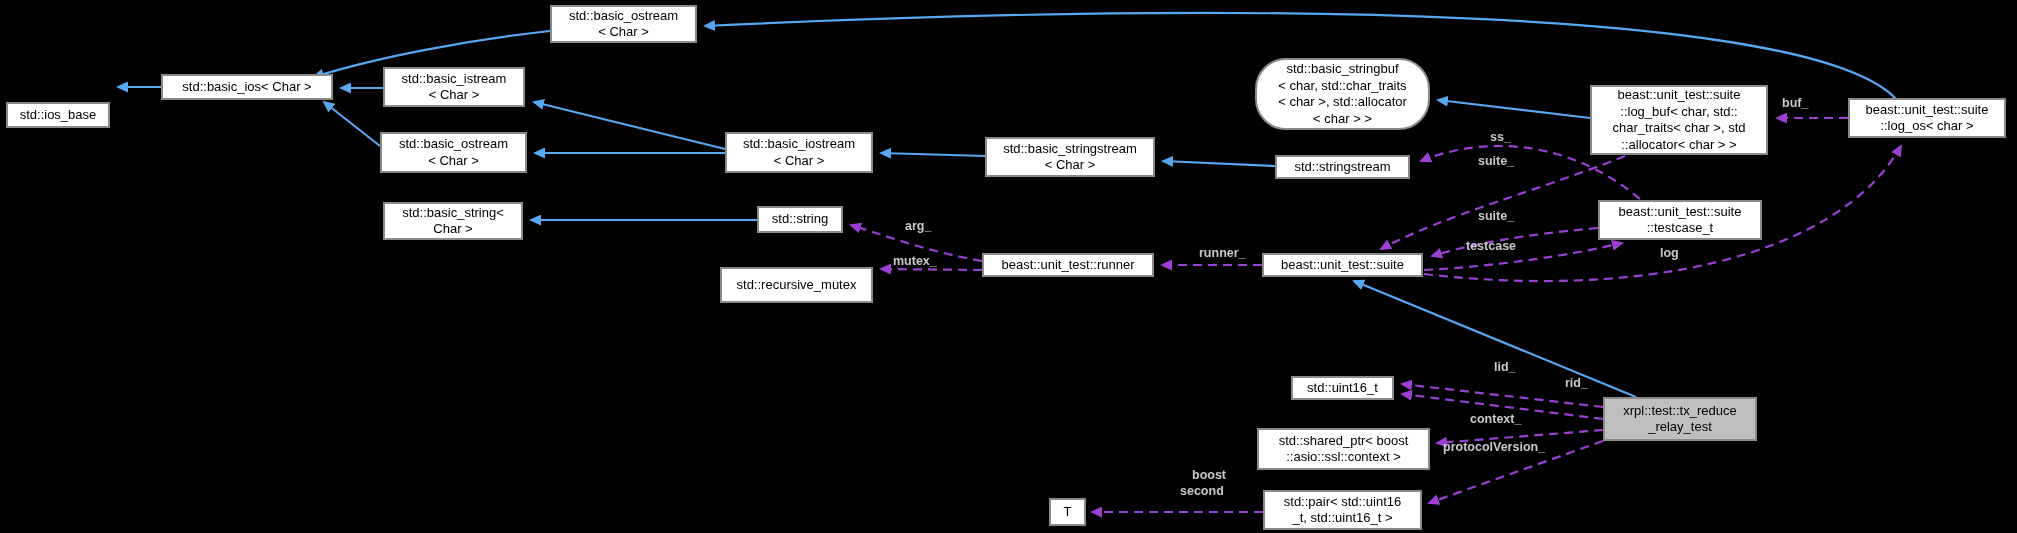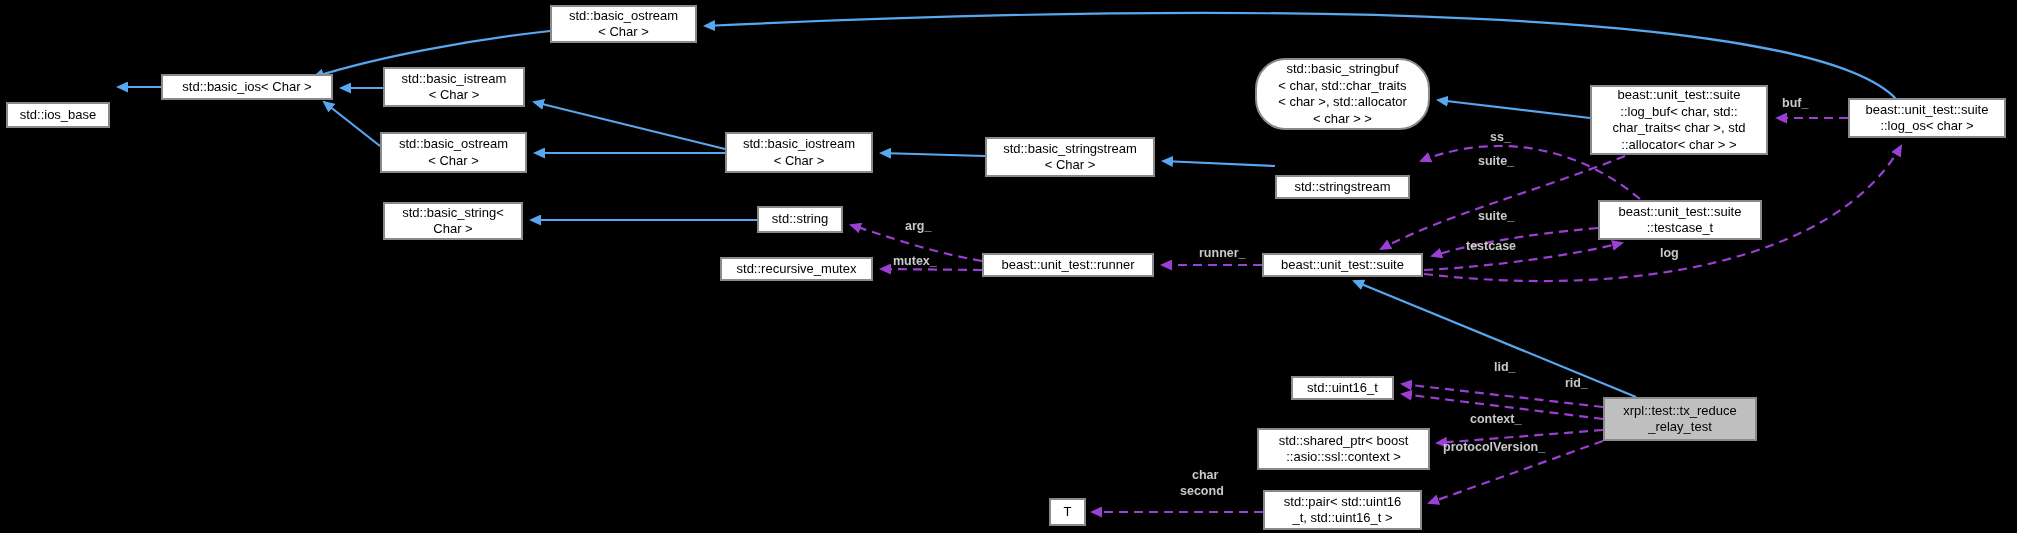--- a/index.html
+++ b/index.html
@@ -85,29 +85,29 @@
 &lt; Char &gt;</div>
   <div class="node" style="left:550px;top:5px;width:147px;height:38px;">std::basic_ostream
 &lt; Char &gt;</div>
   <div class="node" style="left:380px;top:132px;width:147px;height:41px;">std::basic_ostream
 &lt; Char &gt;</div>
   <div class="node" style="left:725px;top:132px;width:148px;height:41px;">std::basic_iostream
 &lt; Char &gt;</div>
   <div class="node" style="left:383px;top:202px;width:140px;height:38px;">std::basic_string&lt;
 Char &gt;</div>
   <div class="node" style="left:757px;top:206px;width:86px;height:27px;">std::string</div>
-  <div class="node" style="left:720px;top:257px;width:153px;height:24px;">std::recursive_mutex</div>
+  <div class="node" style="left:720px;top:267px;width:153px;height:36px;">std::recursive_mutex</div>
   <div class="node" style="left:982px;top:253px;width:172px;height:24px;">beast::unit_test::runner</div>
   <div class="node" style="left:985px;top:137px;width:170px;height:40px;">std::basic_stringstream
 &lt; Char &gt;</div>
   <div class="node" style="left:1255px;top:58px;width:175px;height:72px;border-radius:31px;">std::basic_stringbuf
 &lt; char, std::char_traits
 &lt; char &gt;, std::allocator
 &lt; char &gt; &gt;</div>
-  <div class="node" style="left:1275px;top:155px;width:135px;height:24px;margin-top:20px;">std::stringstream</div>
+  <div class="node" style="left:1275px;top:155px;width:135px;height:24px;">std::stringstream</div>
   <div class="node" style="left:1590px;top:85px;width:178px;height:70px;">beast::unit_test::suite
 ::log_buf&lt; char, std::
 char_traits&lt; char &gt;, std
 ::allocator&lt; char &gt; &gt;</div>
   <div class="node" style="left:1848px;top:98px;width:158px;height:40px;">beast::unit_test::suite
 ::log_os&lt; char &gt;</div>
   <div class="node" style="left:1598px;top:200px;width:164px;height:40px;">beast::unit_test::suite
 ::testcase_t</div>
   <div class="node" style="left:1262px;top:253px;width:161px;height:24px;">beast::unit_test::suite</div>
   <div class="node" style="left:1291px;top:376px;width:103px;height:24px;">std::uint16_t</div>
@@ -125,16 +125,16 @@
   <span class="edge-label" style="left:1490px;top:130px;">ss_</span>
   <span class="edge-label" style="left:1478px;top:154px;">suite_</span>
   <span class="edge-label" style="left:1478px;top:209px;">suite_</span>
   <span class="edge-label" style="left:1466px;top:239px;">testcase</span>
   <span class="edge-label" style="left:1660px;top:246px;">log</span>
   <span class="edge-label" style="left:1782px;top:96px;">buf_</span>
   <span class="edge-label" style="left:1494px;top:360px;">lid_</span>
   <span class="edge-label" style="left:1565px;top:376px;">rid_</span>
   <span class="edge-label" style="left:1470px;top:412px;">context_</span>
   <span class="edge-label" style="left:1443px;top:440px;">protocolVersion_</span>
-  <span class="edge-label" style="left:1192px;top:468px;">char</span>
+  <span class="edge-label" style="left:1192px;top:468px;">boost</span>
   <span class="edge-label" style="left:1180px;top:484px;">second</span>
 
 </div>
 
 </body></html>

